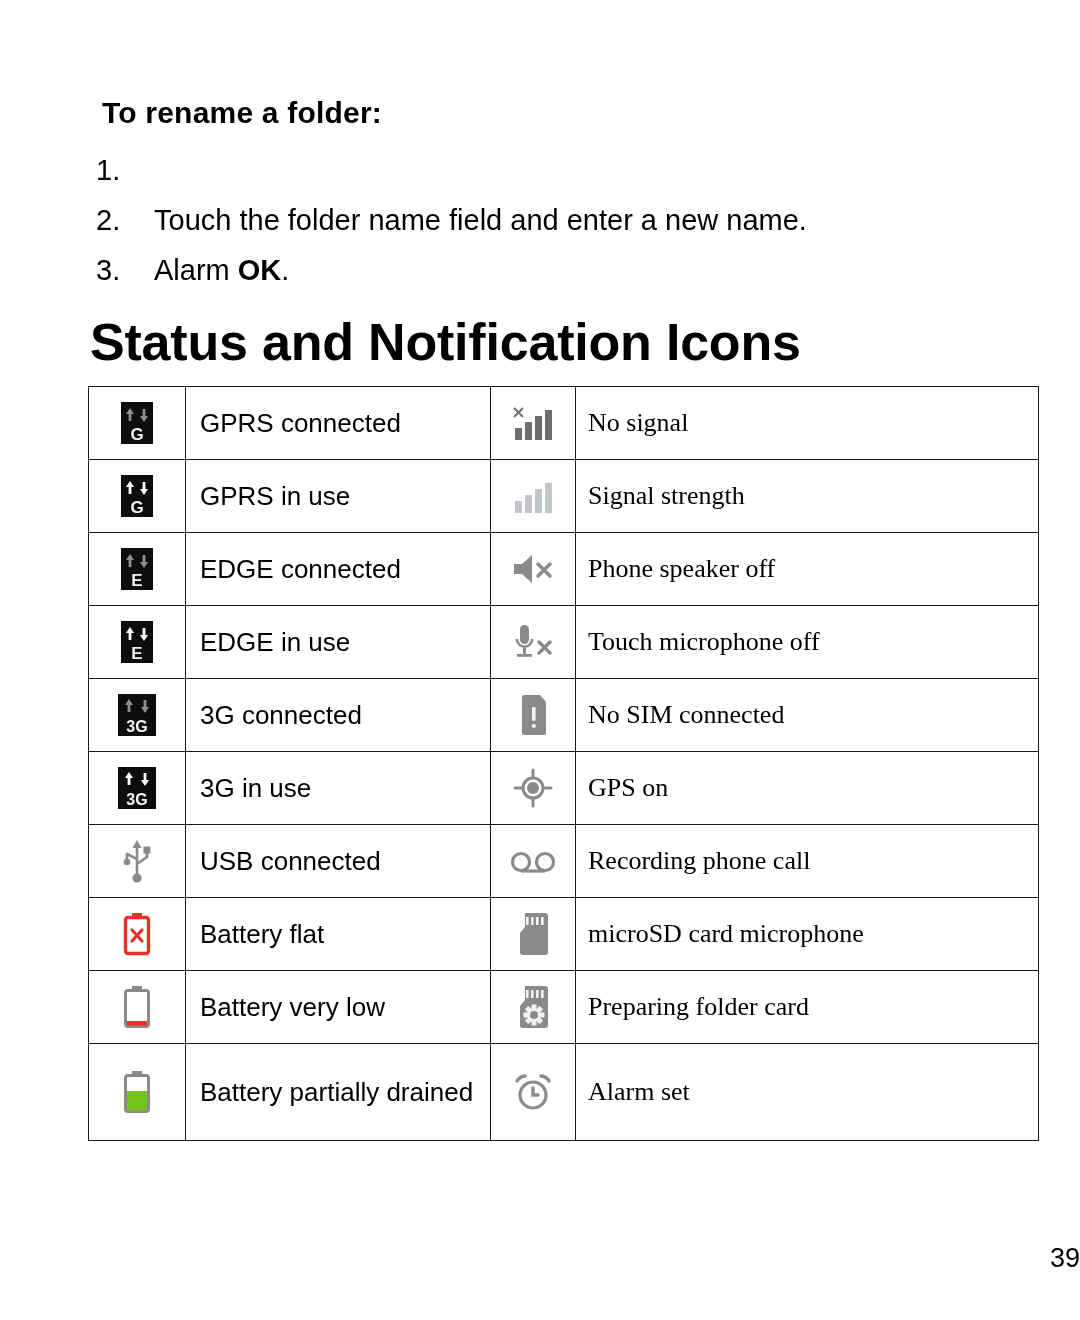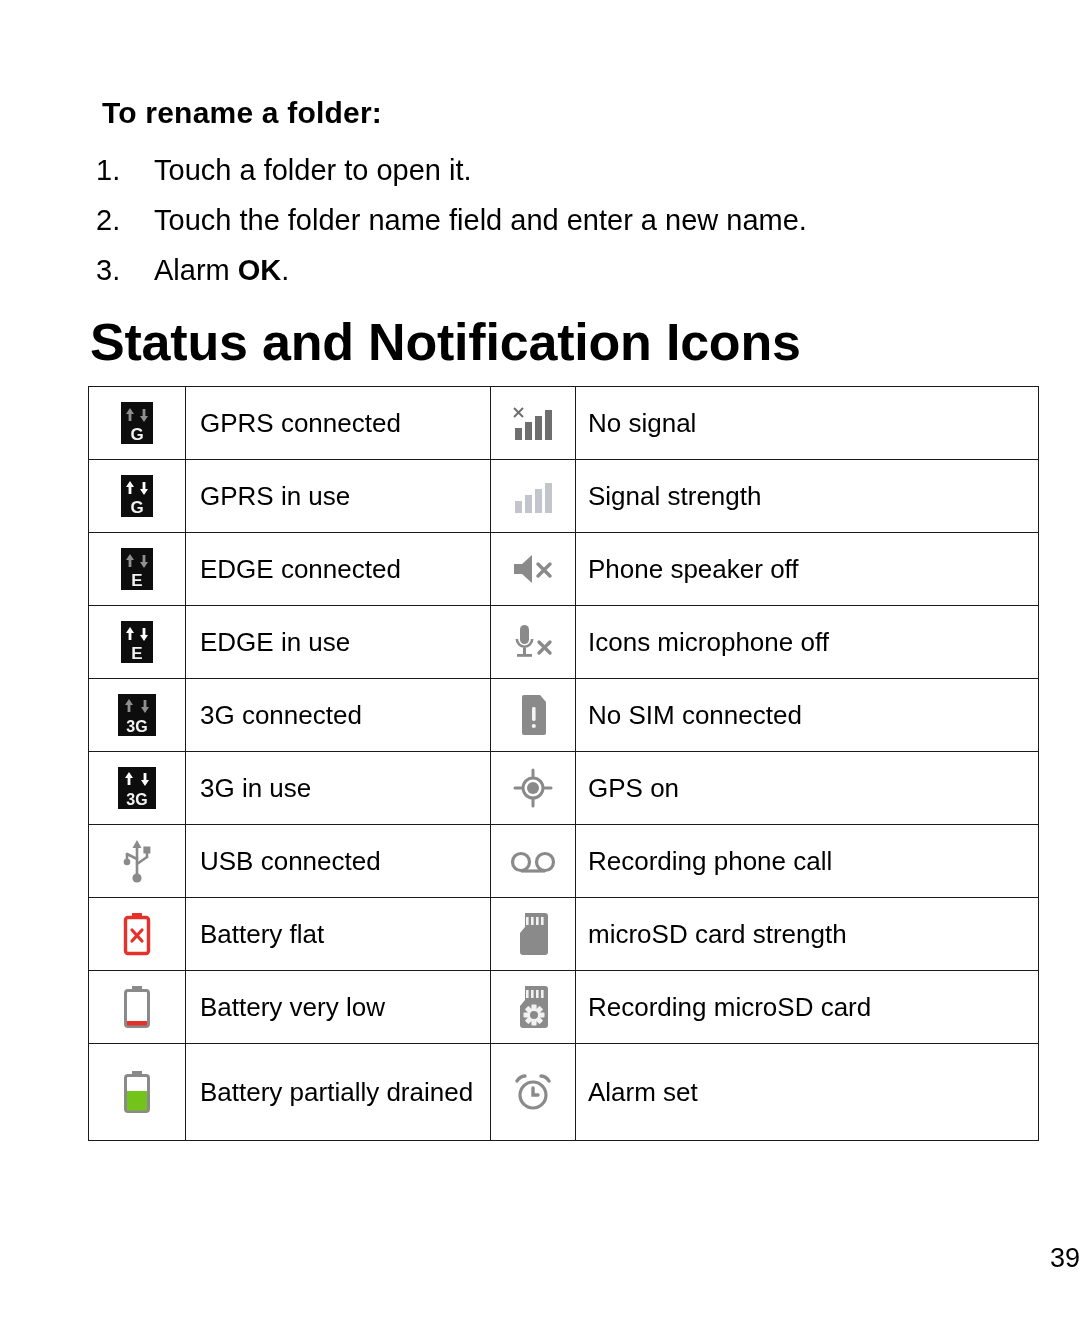--- a/index.html
+++ b/index.html
@@ -85,20 +85,21 @@
     width: 290px;
     padding-left: 14px;
   }
   td.c-icon2 {
     width: 84px;
     text-align: center;
   }
   td.c-label2 {
     width: 450px;
     padding-left: 12px;
+    font-family: Liberation Serif, serif;
   }
   .lbl2lines { line-height: 34px; }
 
   .page-num {
     position: absolute;
     left: 0;
     top: 1243px;
     width: 1080px;
     text-align: right;
     font-size: 27px;
@@ -115,21 +116,20 @@
 </head>
 <body>
 
 <div class="page">
 
   <div class="sec-heading">To rename a folder:</div>
 
   <div class="steps">
     <div class="step">
       <span class="step-num">1.</span>
-      <span class="step-text">Touch a folder to open it.</span>
     </div>
     <div class="step">
       <span class="step-num">2.</span>
       <span class="step-text">Touch the folder name field and enter a new name.</span>
     </div>
     <div class="step">
       <span class="step-num">3.</span>
       <span class="step-text"><span>Alarm </span><b>OK</b><span>.</span></span>
     </div>
   </div>
@@ -251,21 +251,21 @@
                 <rect x="14" y="28" width="3" height="7"></rect>
                 <rect x="8" y="34" width="15" height="2.8"></rect>
               </g>
               <g stroke="#8a8a8a" stroke-width="3.4" stroke-linecap="round">
                 <line x1="30" y1="22" x2="41" y2="33"></line>
                 <line x1="41" y1="22" x2="30" y2="33"></line>
               </g>
             </svg>
           </span>
         </td>
-        <td class="c-label2">Icons microphone off</td>
+        <td class="c-label2">Touch microphone off</td>
       </tr>
 
       <tr>
         <td class="c-icon">
           <span class="ico">
             <svg width="40" height="44" viewBox="0 0 40 44">
               <rect x="1" y="1" width="38" height="42" fill="#0d0d0d"></rect>
               <g fill="#8f8f8f">
                 <path d="M12 6 L8 12 H10.6 V19 H13.4 V12 H16 Z"></path>
                 <path d="M28 20 L32 14 H29.4 V7 H26.6 V14 H24 Z"></path>
@@ -375,21 +375,21 @@
               <path d="M11 2 H31 a3 3 0 0 1 3 3 V41 a3 3 0 0 1 -3 3 H9 a3 3 0 0 1 -3 -3 V22 L11 16 Z" fill="#8a8a8a"></path>
               <g fill="#f2f2f2">
                 <rect x="12" y="6" width="2.6" height="8"></rect>
                 <rect x="17" y="6" width="2.6" height="8"></rect>
                 <rect x="22" y="6" width="2.6" height="8"></rect>
                 <rect x="27" y="6" width="2.6" height="8"></rect>
               </g>
             </svg>
           </span>
         </td>
-        <td class="c-label2">microSD card strength</td>
+        <td class="c-label2">microSD card microphone</td>
       </tr>
 
       <tr>
         <td class="c-icon">
           <span class="ico">
             <svg width="32" height="46" viewBox="0 0 32 46">
               <rect x="11" y="2" width="10" height="5" fill="#8a8a8a"></rect>
               <rect x="4.5" y="6.5" width="23" height="36" rx="2.5" fill="#ffffff" stroke="#8a8a8a" stroke-width="3"></rect>
               <rect x="6" y="37" width="20" height="4.5" fill="#e8302a"></rect>
             </svg>
@@ -409,21 +409,21 @@
               <g fill="#f2f2f2" transform="translate(20,31)">
                 <rect x="-10.5" y="-2.6" width="21" height="5.2" rx="1"></rect>
                 <rect x="-2.6" y="-10.5" width="5.2" height="21" rx="1"></rect>
                 <rect x="-10.5" y="-2.6" width="21" height="5.2" rx="1" transform="rotate(45)"></rect>
                 <rect x="-2.6" y="-10.5" width="5.2" height="21" rx="1" transform="rotate(45)"></rect>
               </g>
               <circle cx="20" cy="31" r="4" fill="#8a8a8a"></circle>
             </svg>
           </span>
         </td>
-        <td class="c-label2">Recording microSD card</td>
+        <td class="c-label2">Preparing folder card</td>
       </tr>
 
 
       <tr class="tall">
         <td class="c-icon">
           <span class="ico">
             <svg width="32" height="46" viewBox="0 0 32 46">
               <rect x="11" y="2" width="10" height="5" fill="#8a8a8a"></rect>
               <rect x="4.5" y="6.5" width="23" height="36" rx="2.5" fill="#ffffff" stroke="#8a8a8a" stroke-width="3"></rect>
               <rect x="6" y="22" width="20" height="19.5" fill="#73c41a"></rect>

